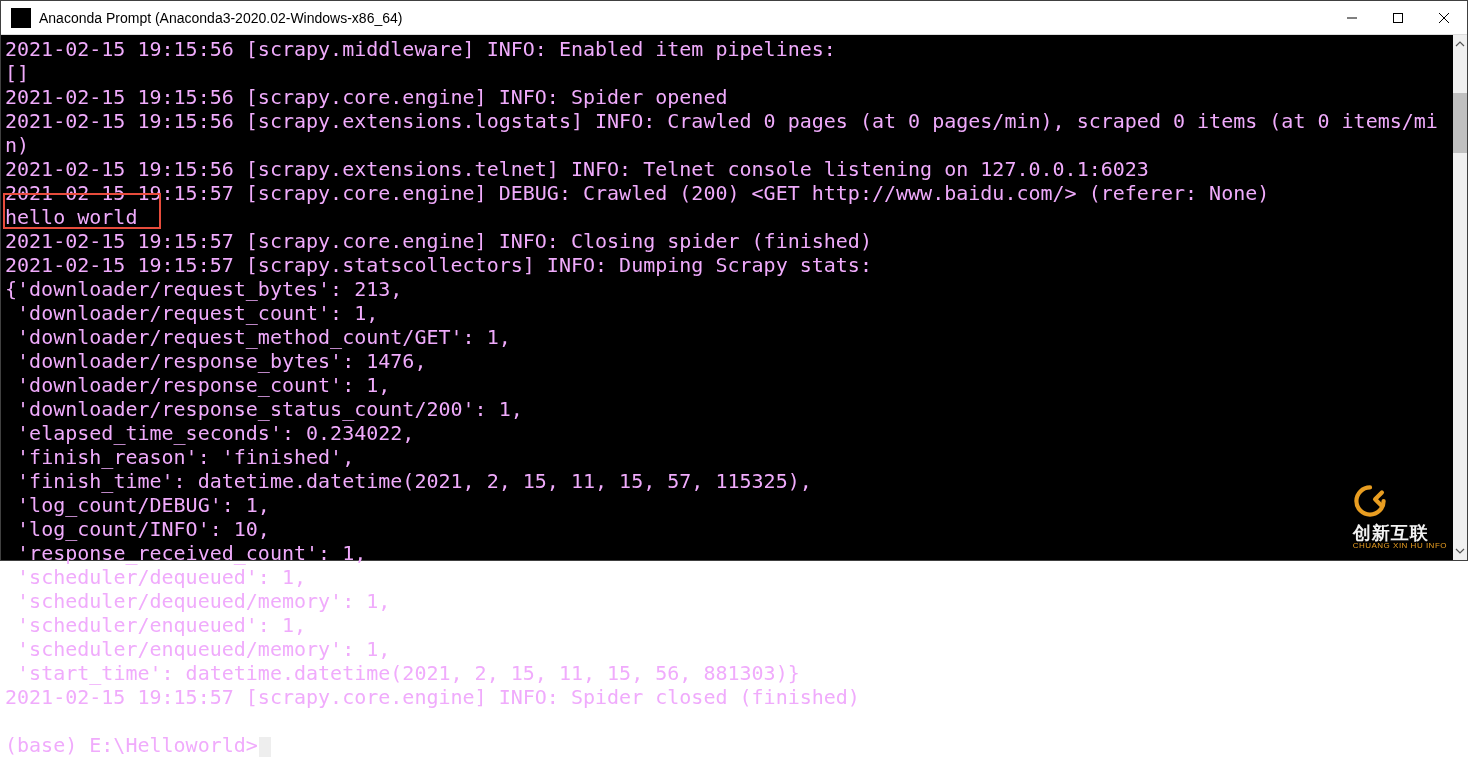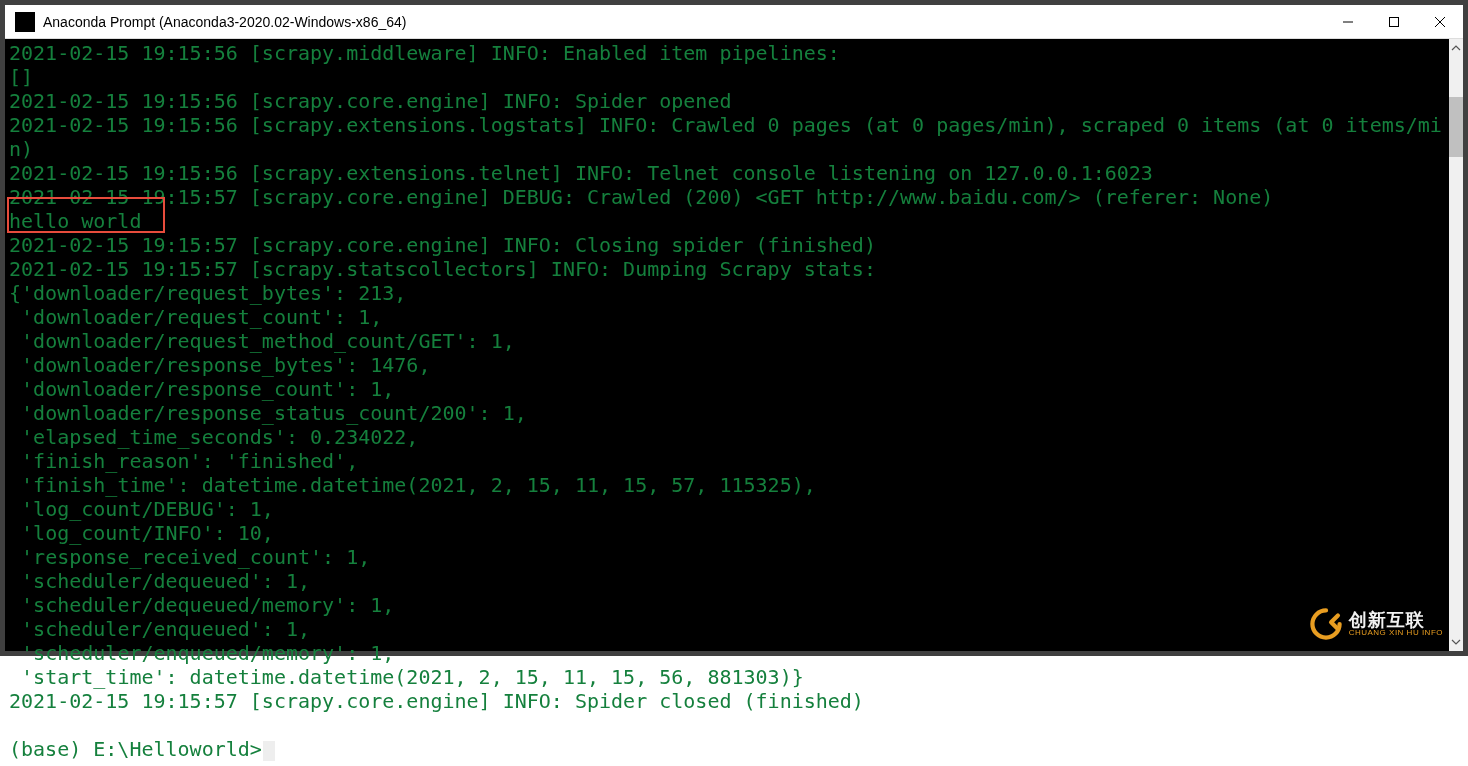--- a/index.html
+++ b/index.html
@@ -1,33 +1,33 @@
 <!DOCTYPE html>
 <html><head>
 <meta charset="utf-8">
 <style>
   * { margin: 0; padding: 0; box-sizing: border-box; }
   html, body { width: 1468px; height: 766px; font-family: "Segoe UI", Arial, sans-serif; background: #fff; overflow: hidden; }
-  .window { width: 1468px; height: 656px; display: flex; flex-direction: column; border: 5px solid #404040; }
+  .window { width: 1468px; height: 561px; display: flex; flex-direction: column; border: 1px solid #404040; }
   .titlebar { height: 34px; background: #fff; display: flex; align-items: center; border-bottom: 1px solid #ddd; }
   .titlebar .app-icon { width: 20px; height: 20px; margin: 0 8px 0 10px; background: #000; display:inline-block; }
   .titlebar .title-text { font-size: 14px; color: #000; flex: 0 1 auto; }
   .titlebar .spacer { flex: 1; }
   .titlebar .win-btn { width: 46px; height: 32px; display: flex; align-items: center; justify-content: center; font-size: 14px; color: #000; cursor: pointer; }
   .titlebar .win-btn svg { width: 12px; height: 12px; }
   .terminal-wrap { flex: 1; position: relative; background: #000; }
-  .terminal { position:absolute; top:0; left:0; right:14px; bottom:0; color: #15803d; font-family: "NSimSun","SimSun","Consolas",monospace; font-size: 20px; line-height: 24px; white-space: pre-wrap; word-break: break-all; padding: 2px 0 2px 4px; }
+  .terminal { position:absolute; top:0; left:0; right:14px; bottom:0; color: #f0abfc; font-family: "NSimSun","SimSun","Consolas",monospace; font-size: 20px; line-height: 24px; white-space: pre-wrap; word-break: break-all; padding: 2px 0 2px 4px; }
   .scrollbar { position:absolute; top:0; right:0; width:14px; height:100%; background:#f0f0f0; }
   .scrollbar .up, .scrollbar .down { height:18px; display:flex;align-items:center;justify-content:center; color:#555; font-size:10px; cursor:pointer; }
   .scrollbar .track { position:absolute; top:18px; bottom:18px; left:0; right:0; background:#f0f0f0; }
   .scrollbar .thumb { position:absolute; left:0; right:0; top:40px; height:60px; background:#c0c0c0; cursor:pointer; }
   .scrollbar .down { position:absolute; bottom:0; left:0; right:0; }
   .highlight-box { position:absolute; border:2px solid #e74c3c; pointer-events:none; }
   .cursor-block { display:inline-block; width:12px; height:20px; background:#eee; vertical-align:text-bottom; margin-left:1px; }
-  .watermark { position:absolute; right:20px; bottom:10px; display:flex; align-items:center; gap:6px; opacity:0.95; }
+  .watermark { position:absolute; right:20px; bottom:10px; display:flex; align-items:flex-start; gap:6px; opacity:0.95;flex-direction:column; }
   .watermark .logo { width:34px; height:34px; }
   .watermark .wm-text { display:flex; flex-direction:column; line-height:1; }
   .watermark .wm-main { color:#fff; font-weight:bold; font-size:18px; letter-spacing:1px; }
   .watermark .wm-sub  { color:#f5a623; font-size:8px; letter-spacing:0.5px; }
 </style>
 </head>
 <body>
 
 <div class="window">
   <div class="titlebar">

